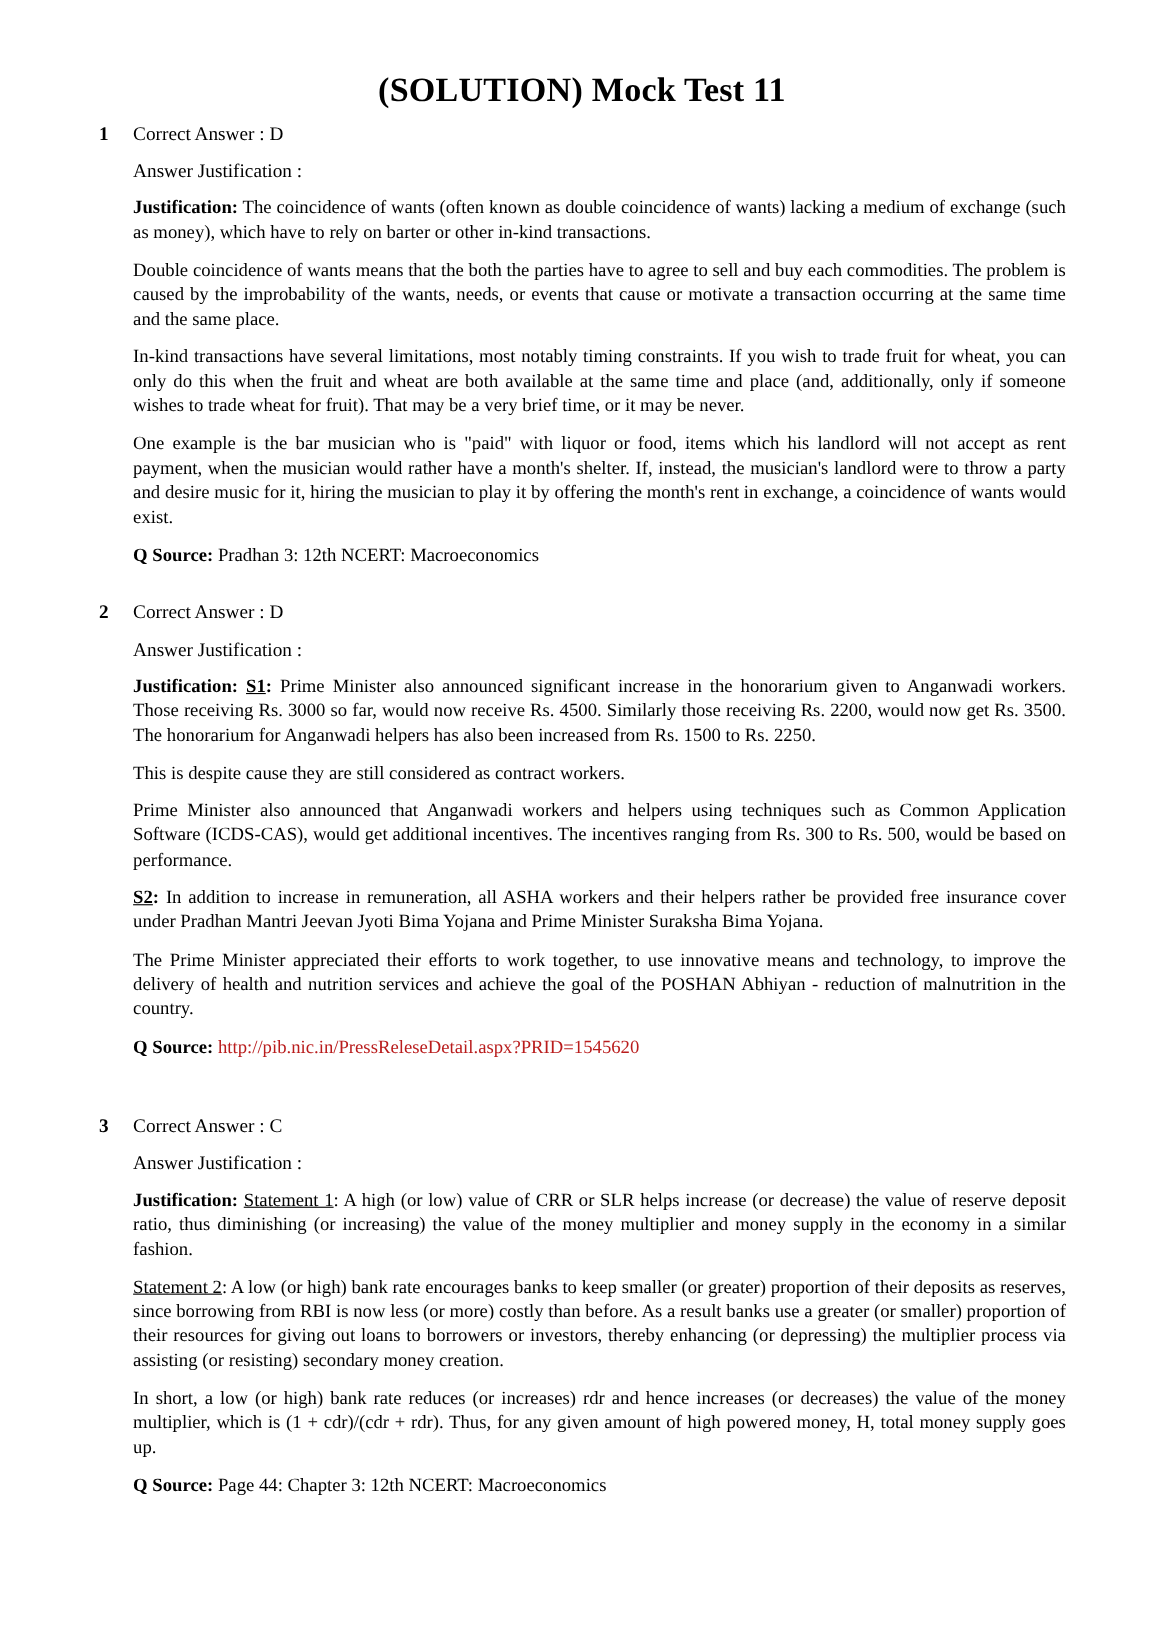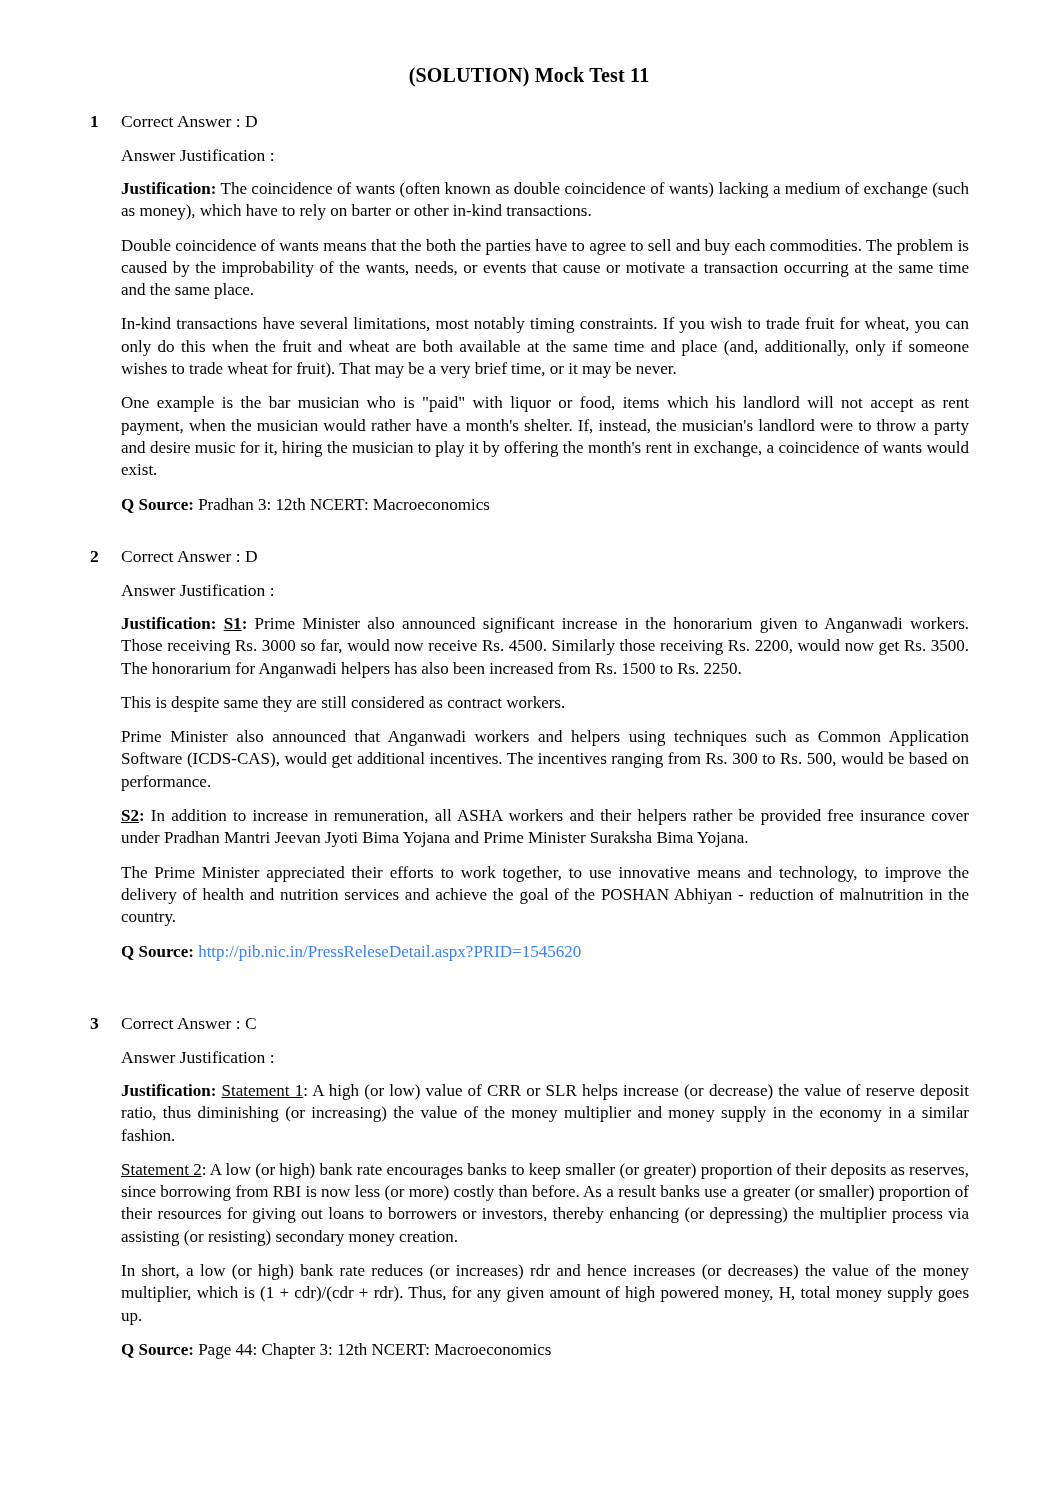--- a/index.html
+++ b/index.html
@@ -3,21 +3,21 @@
 <meta charset="utf-8">
 <style>
   html, body { margin: 0; padding: 0; background: #ffffff; }
   body {
     width: 1058px; height: 1497px; position: relative; overflow: hidden;
     font-family: "Liberation Serif", "DejaVu Serif", serif;
     color: #000000;
   }
   .title {
     position: absolute; top: 64px; left: 0; width: 1058px; text-align: center;
-    font-size: 20px; font-weight: bold; letter-spacing: 0.2px;
+    font-size: 31px; font-weight: bold; letter-spacing: 0.2px;
   }
   .q { position: absolute; left: 0; width: 1058px; }
   .qnum { position: absolute; left: 90px; font-weight: bold; font-size: 17.5px; line-height: 22px; }
   .body-col { position: absolute; left: 121px; width: 848px; }
   .hdr { font-weight: normal; font-size: 17.5px; line-height: 22px; margin: 0 0 12px 0; }
   p.par {
     margin: 0 0 12px 0; font-size: 17px; line-height: 22.3px; text-align: justify;
   }
   .b { font-weight: bold; }
   .u { text-decoration: underline; }
@@ -40,25 +40,25 @@
     <p class="par"><span class="b">Q Source:</span><span> Pradhan 3: 12th NCERT: Macroeconomics</span></p>
   </div>
 </div>
 
 <div class="q" style="top:545px;">
   <div class="qnum">2</div>
   <div class="body-col">
     <div class="hdr">Correct Answer : D</div>
     <div class="hdr">Answer Justification :</div>
     <p class="par"><span class="b">Justification:</span> <span class="b u">S1</span><span class="b">:</span><span> Prime Minister also announced significant increase in the honorarium given to Anganwadi workers. Those receiving Rs. 3000 so far, would now receive Rs. 4500. Similarly those receiving Rs. 2200, would now get Rs. 3500. The honorarium for Anganwadi helpers has also been increased from Rs. 1500 to Rs. 2250.</span></p>
-    <p class="par">This is despite same they are still considered as contract workers.</p>
+    <p class="par">This is despite cause they are still considered as contract workers.</p>
     <p class="par">Prime Minister also announced that Anganwadi workers and helpers using techniques such as Common Application Software (ICDS-CAS), would get additional incentives. The incentives ranging from Rs. 300 to Rs. 500, would be based on performance.</p>
     <p class="par"><span class="b u">S2</span><span class="b">:</span><span> In addition to increase in remuneration, all ASHA workers and their helpers rather be provided free insurance cover under Pradhan Mantri Jeevan Jyoti Bima Yojana and Prime Minister Suraksha Bima Yojana.</span></p>
     <p class="par">The Prime Minister appreciated their efforts to work together, to use innovative means and technology, to improve the delivery of health and nutrition services and achieve the goal of the POSHAN Abhiyan - reduction of malnutrition in the country.</p>
-    <p class="par"><span class="b">Q Source:</span> <a class="link" style="color: #3b82f6;">http://pib.nic.in/PressReleseDetail.aspx?PRID=1545620</a></p>
+    <p class="par"><span class="b">Q Source:</span> <a class="link" style="color: #b91c1c;">http://pib.nic.in/PressReleseDetail.aspx?PRID=1545620</a></p>
   </div>
 </div>
 
 <div class="q" style="top:1012px;">
   <div class="qnum">3</div>
   <div class="body-col">
     <div class="hdr">Correct Answer : C</div>
     <div class="hdr">Answer Justification :</div>
     <p class="par"><span class="b">Justification:</span> <span class="u">Statement 1</span><span>: A high (or low) value of CRR or SLR helps increase (or decrease) the value of reserve deposit ratio, thus diminishing (or increasing) the value of the money multiplier and money supply in the economy in a similar fashion.</span></p>
     <p class="par"><span class="u">Statement 2</span><span>: A low (or high) bank rate encourages banks to keep smaller (or greater) proportion of their deposits as reserves, since borrowing from RBI is now less (or more) costly than before. As a result banks use a greater (or smaller) proportion of their resources for giving out loans to borrowers or investors, thereby enhancing (or depressing) the multiplier process via assisting (or resisting) secondary money creation.</span></p>

